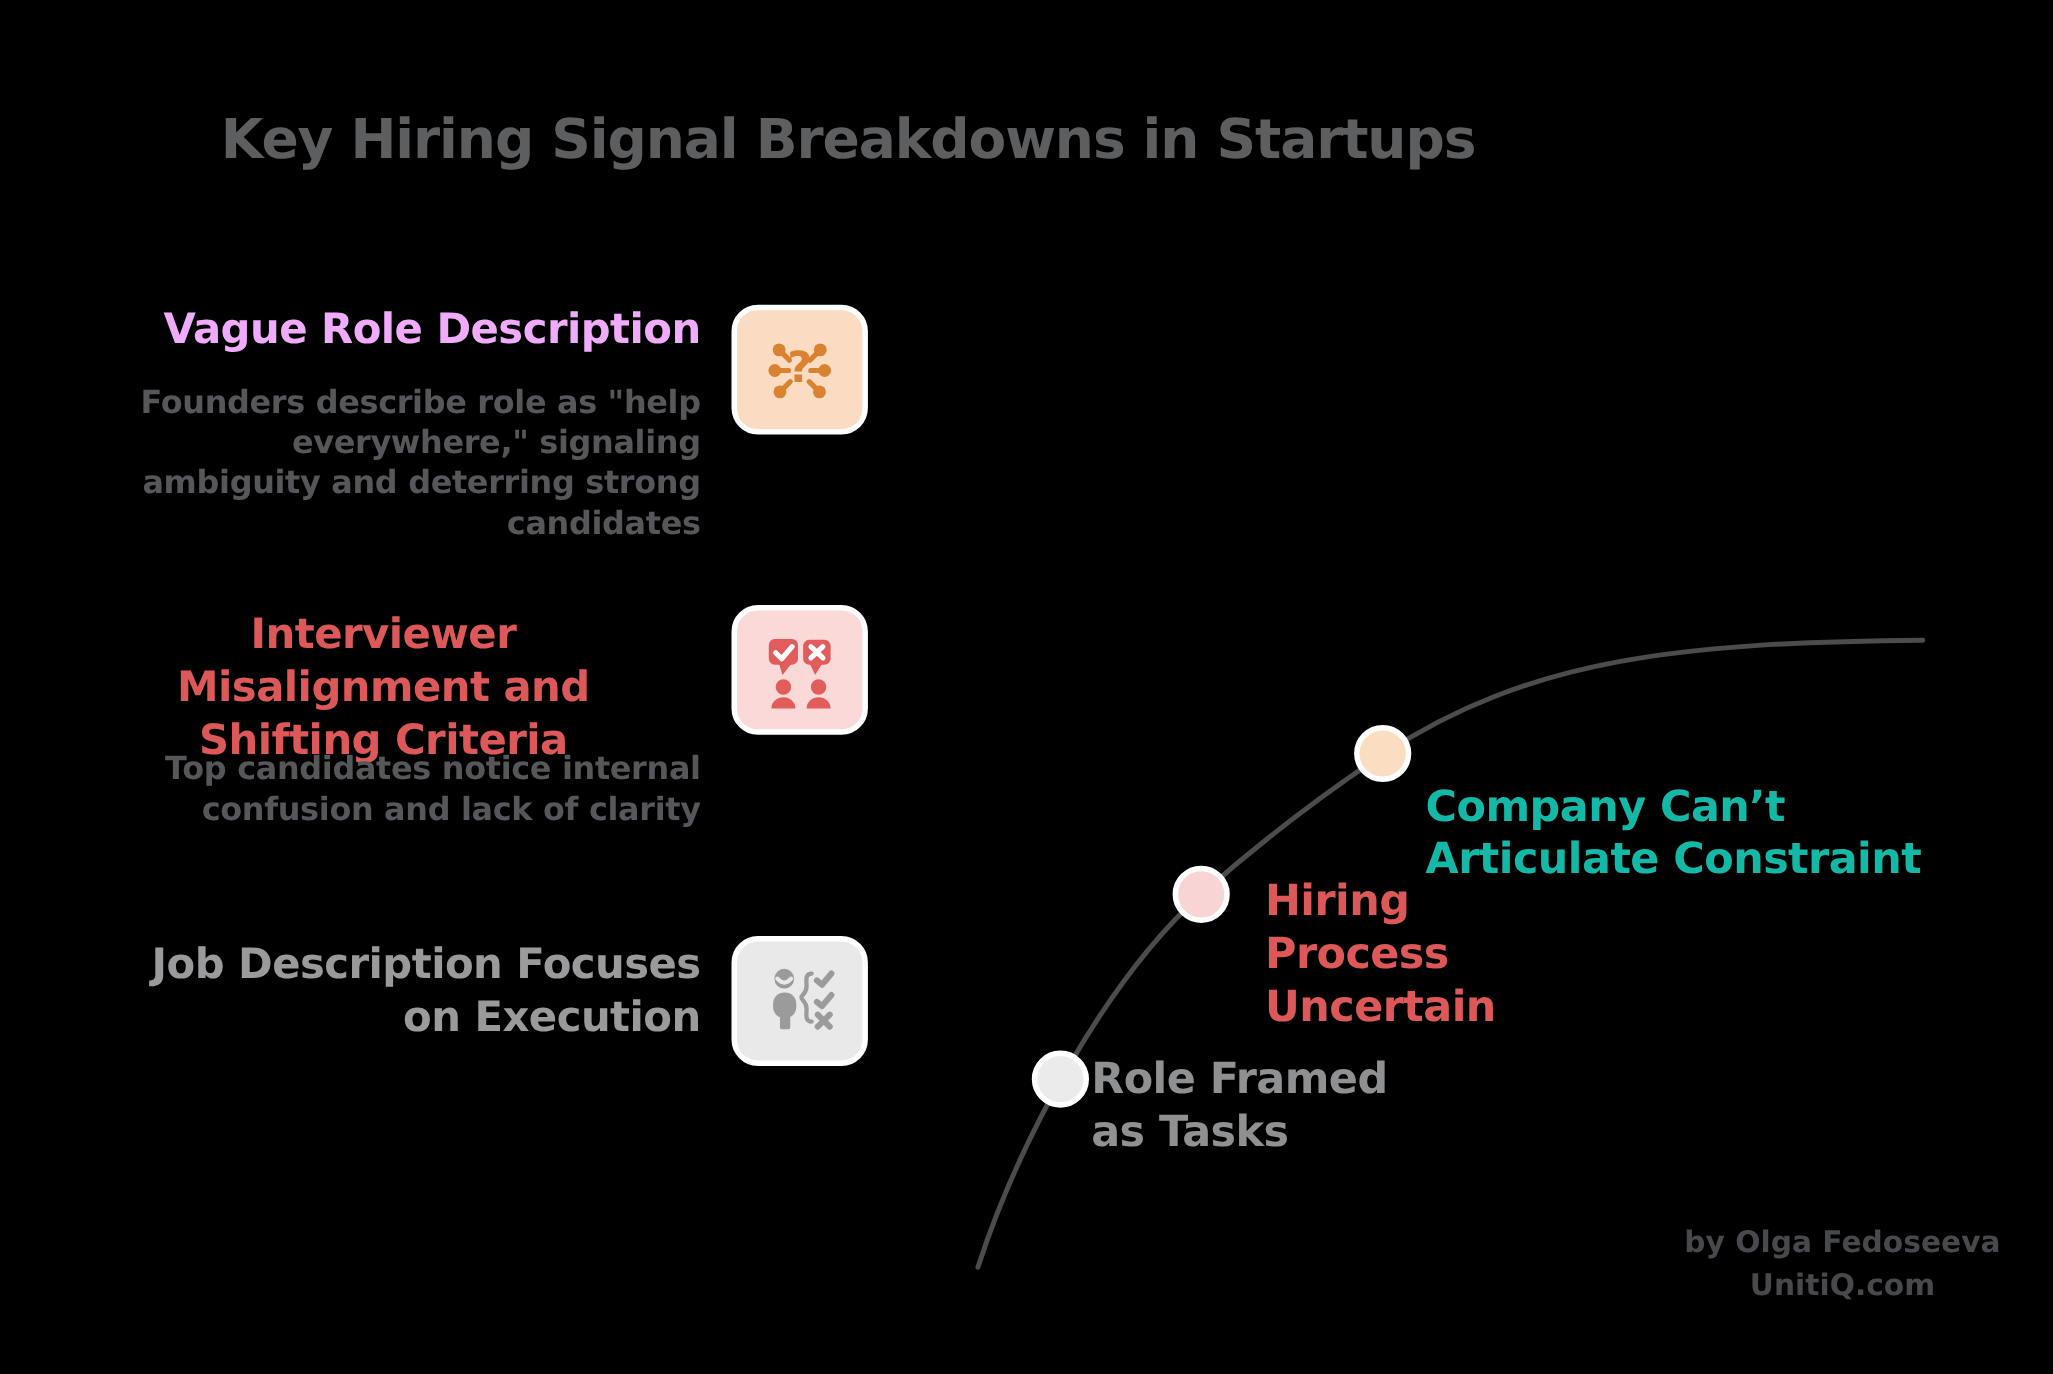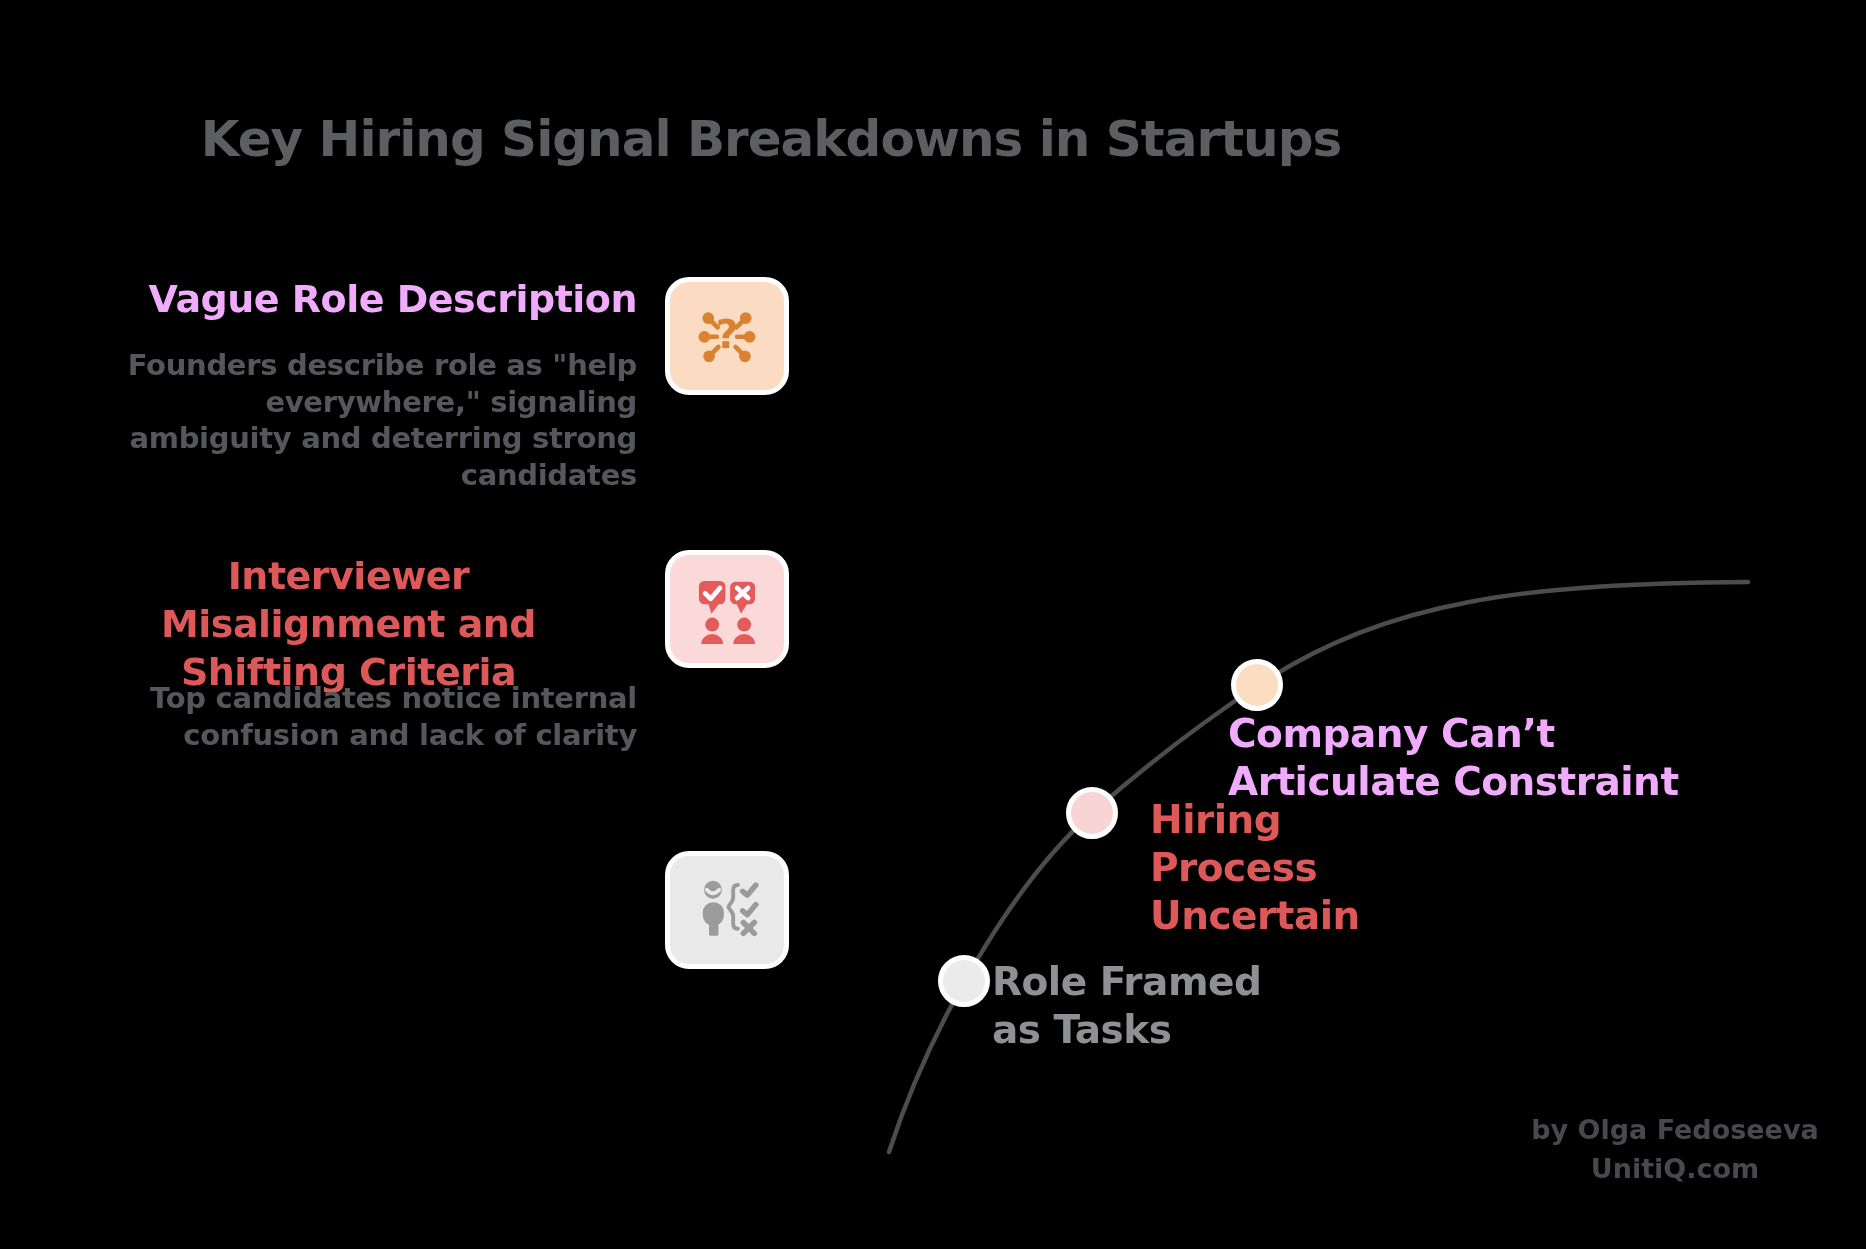--- a/index.html
+++ b/index.html
@@ -6,21 +6,21 @@
   .canvas{
     position:relative;
     width:1866px;height:1249px;
     background:#000000;
     overflow:hidden;
     font-family:"DejaVu Sans", sans-serif;
   }
   .pre{white-space:pre-line;}
 
   .page-title{
-    position:absolute;top:110px;left:0;width:1542px;
+    position:absolute;top:98px;left:0;width:1542px;
     text-align:center;
     font-size:50px;font-weight:bold;letter-spacing:-1px;
     color:#5d5e60;margin:0;
   }
 
   
   .sec-title{
     position:absolute;left:60px;width:577px;
     text-align:right;font-weight:bold;
     font-size:38px;line-height:48px;letter-spacing:-.5px;
@@ -62,21 +62,21 @@
   .dot-pink{background:#f9d4d4;left:1066px;top:787px;}
   .dot-peach{background:#fbddc1;left:1231px;top:659px;}
 
   
   .stage-label{
     position:absolute;font-weight:bold;
     font-size:39px;line-height:48px;letter-spacing:-.5px;
   }
   .label-role{left:992px;top:958px;color:#8f9092;}
   .label-hiring{left:1150px;top:796px;color:#dd5858;}
-  .label-company{left:1228px;top:710px;color:#f0abfc;}
+  .label-company{left:1296px;top:710px;color:#14b8a6;}
 
   
   .footer{
     position:absolute;left:1480px;top:1110px;width:390px;
     text-align:center;font-weight:bold;
     font-size:27px;line-height:39px;color:#47494c;
   }
 </style>
 </head>
 <body>
@@ -130,20 +130,22 @@
         <path d="M58,95 a14,13 0 0 1 28,0 z"></path>
       </g>
       <polyline points="22,30 29,37 41,23" fill="none" stroke="#ffffff" stroke-width="6" stroke-linecap="round" stroke-linejoin="round"></polyline>
       <g stroke="#ffffff" stroke-width="6" stroke-linecap="round">
         <line x1="63" y1="23" x2="77" y2="36"></line>
         <line x1="77" y1="23" x2="63" y2="36"></line>
       </g>
     </svg>
   </div>
 
+  <div class="sec-title gray pre">Job Description Focuses
+on Execution</div>
   <div class="icon-box lgray">
     <svg width="78" height="78" viewBox="0 0 100 100">
       <g fill="#9b9b9b">
         <circle cx="32" cy="24" r="11.5"></circle>
         <rect x="19" y="40" width="27" height="30" rx="13"></rect>
         <rect x="27" y="62" width="12" height="21" rx="2"></rect>
       </g>
       <path d="M24,24 Q32,33 40,24" fill="none" stroke="#e9e9e9" stroke-width="5" stroke-linecap="round"></path>
       <path d="M64,18 C56,18 58,26 58,33 C58,41 52,43 52,46 C52,49 58,51 58,59 C58,66 56,74 64,74" fill="none" stroke="#9b9b9b" stroke-width="5" stroke-linecap="round"></path>
       <g fill="none" stroke="#9b9b9b" stroke-width="7" stroke-linecap="round" stroke-linejoin="round">

